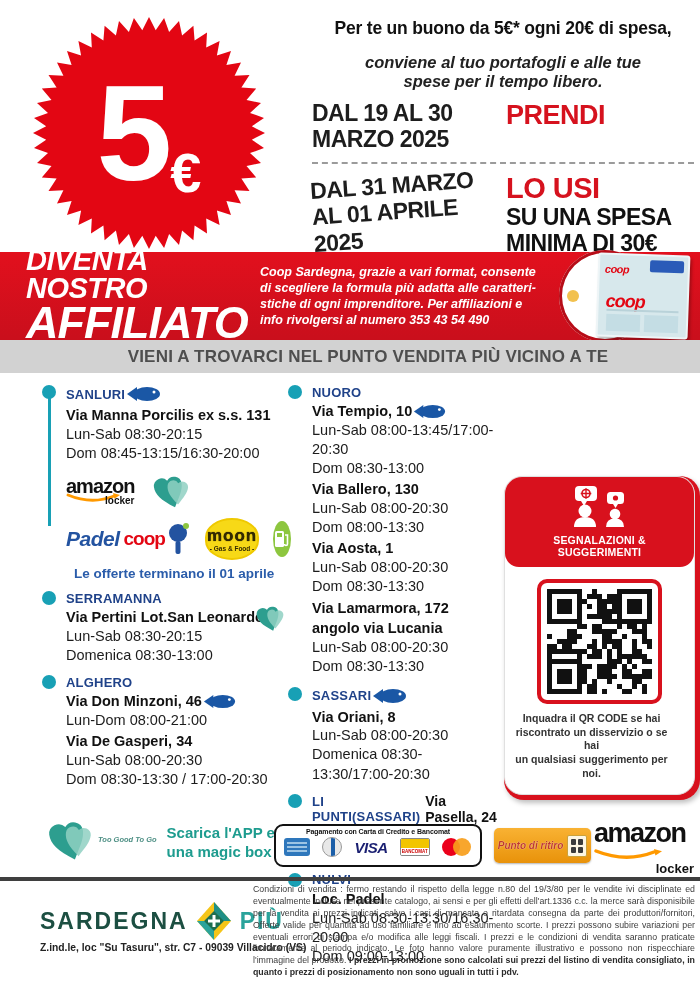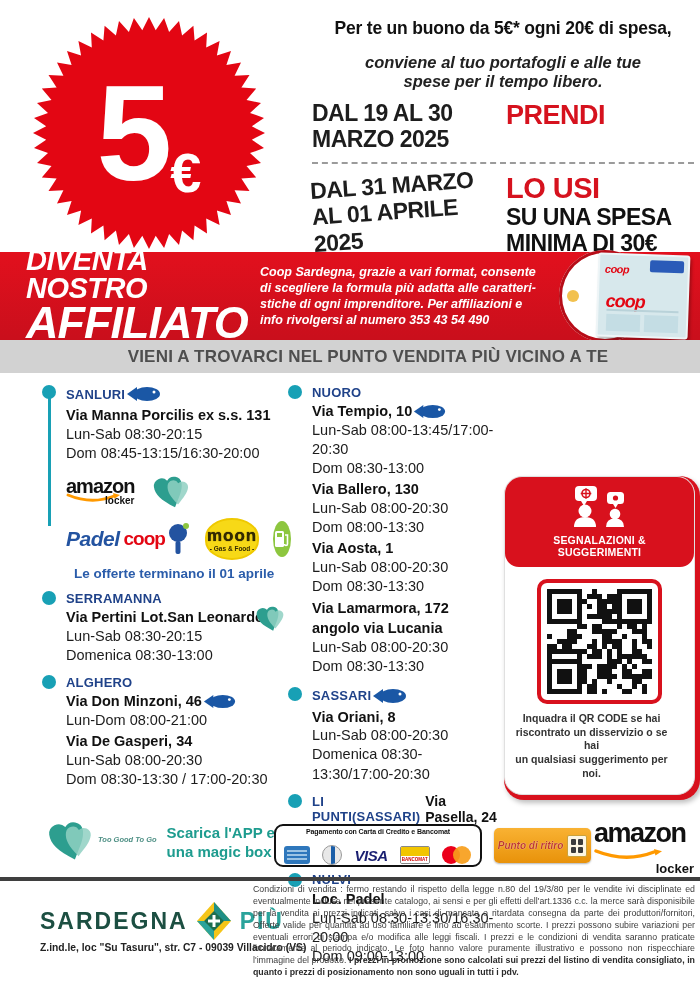--- a/index.html
+++ b/index.html
@@ -92,21 +92,21 @@
 
   
   .promo { position:absolute; left:0; top:812px; width:700px; height:64px; }
   .tgtg-block { position:absolute; left:42px; top:4px; display:flex; align-items:flex-start; }
   .tgtg-heart-wrap { display:flex; flex-direction:row; align-items:center; }
   .tgtg-brand { font-size:7.5px; font-style:italic; font-weight:600; color:#4d8f84; margin-top:1px; }
   .tgtg-text { margin-left:10px; margin-top:8px; font-size:15px; font-weight:800; color:#1e9c8f; line-height:1.25; white-space:pre-line; }
 
   .pay-pill { position:absolute; left:274px; top:12px; width:208px; height:43px; background:#fff; border:2.5px solid #111; border-radius:9px; padding:2px 6px; }
   .pay-title { font-size:7px; font-weight:800; color:#111; text-align:center; letter-spacing:-0.1px; }
-  .pay-logos { display:flex; align-items:center; justify-content:space-between; margin-top:10px; padding:0 2px; }
+  .pay-logos { display:flex; align-items:center; justify-content:space-between; margin-top:2px; padding:0 2px; }
   .amex { width:26px; height:18px; background:#2e77bc; border-radius:3px; display:flex; flex-direction:column; justify-content:center; gap:2px; padding:0 3px; }
   .amex i { display:block; height:2px; background:#9cc4e4; }
   .diners { width:20px; height:20px; border-radius:50%; background:#e8e8e8; border:1px solid #999; position:relative; overflow:hidden; }
   .diners::after { content:""; position:absolute; left:8px; top:0; width:4px; height:20px; background:#1b5ea8; }
   .visa { font-size:15px; font-weight:800; font-style:italic; color:#1a1f71; letter-spacing:-0.5px; }
   .bancomat { width:30px; height:18px; border:1px solid #888; border-radius:2px; display:flex; flex-direction:column; overflow:hidden; }
   .bancomat .b-top { flex:1; background:#f2c500; }
   .bancomat .b-txt { font-size:4.5px; font-weight:800; color:#c00; text-align:center; background:#fff; line-height:7px; }
   .mc { position:relative; width:30px; height:20px; }
   .mc i { position:absolute; top:1px; width:18px; height:18px; border-radius:50%; }

